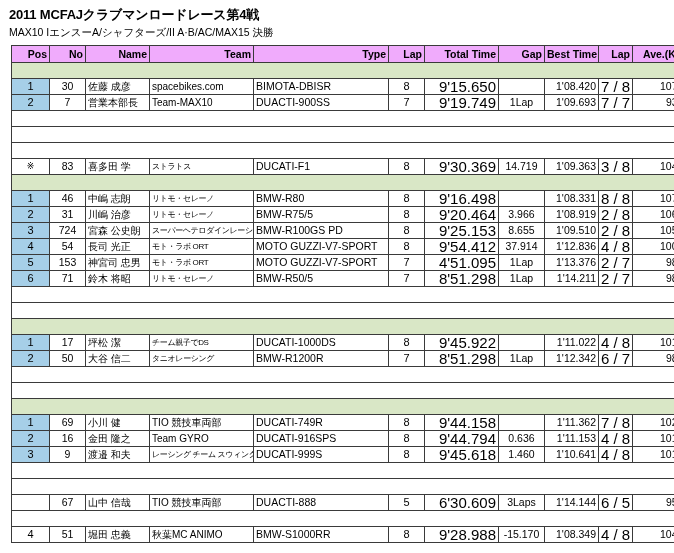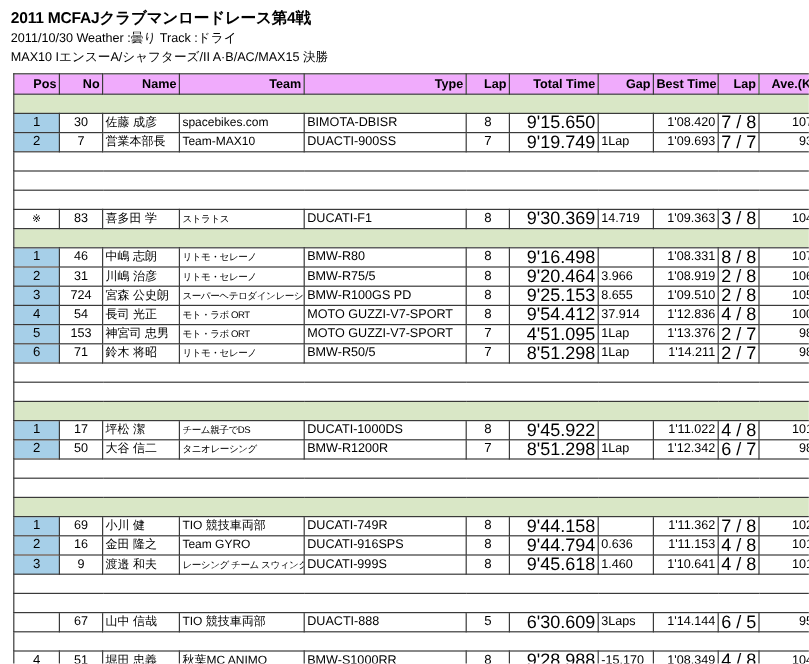--- a/index.html
+++ b/index.html
@@ -119,33 +119,32 @@
     font-size: 9px;
   }
   td.pos-empty { background: #ffffff; }
   td.no   { text-align: center; font-size: 10.5px; margin-top: 20px; }
   td.name { text-align: left; font-size: 10px; padding-left: 3px; }
   td.team { text-align: left; font-size: 10px; padding-left: 3px; }
   td.team.narrow { font-size: 8px; letter-spacing: -0.4px; }
   td.type { text-align: left; font-size: 10.5px; padding-left: 3px; }
   td.lap  { text-align: center; font-weight: bold; font-size: 11px; }
   td.ttime{ text-align: right;  font-size: 15px; padding-right: 3px; }
-  td.gap  { text-align: left;  font-size: 10.5px; padding-right: 3px; }
+  td.gap  { text-align: center;  font-size: 10.5px; padding-right: 3px; }
   td.btime{ text-align: right;  font-size: 10.5px; padding-right: 3px; }
   td.blap { text-align: center; font-size: 15px; }
   td.ave  { text-align: right;  font-size: 10.5px; padding-right: 3px; }
 </style>
 </head>
 <body>
 
 <div id="page">
 
   <div class="hdr">
     <div class="hdr-title">2011 MCFAJクラブマンロードレース第4戦</div>
-    <div class="hdr-sub">2011/10/30 Weather :曇り Track :ドライ</div>
     <div class="hdr-sub">MAX10 IエンスーA/シャフターズ/II A·B/AC/MAX15 決勝</div>
   </div>
 
   <div class="tbl-wrap">
     <table class="results">
       <colgroup>
         <col class="c-pos">
           <col class="c-no">
           <col class="c-name">
           <col class="c-team">

